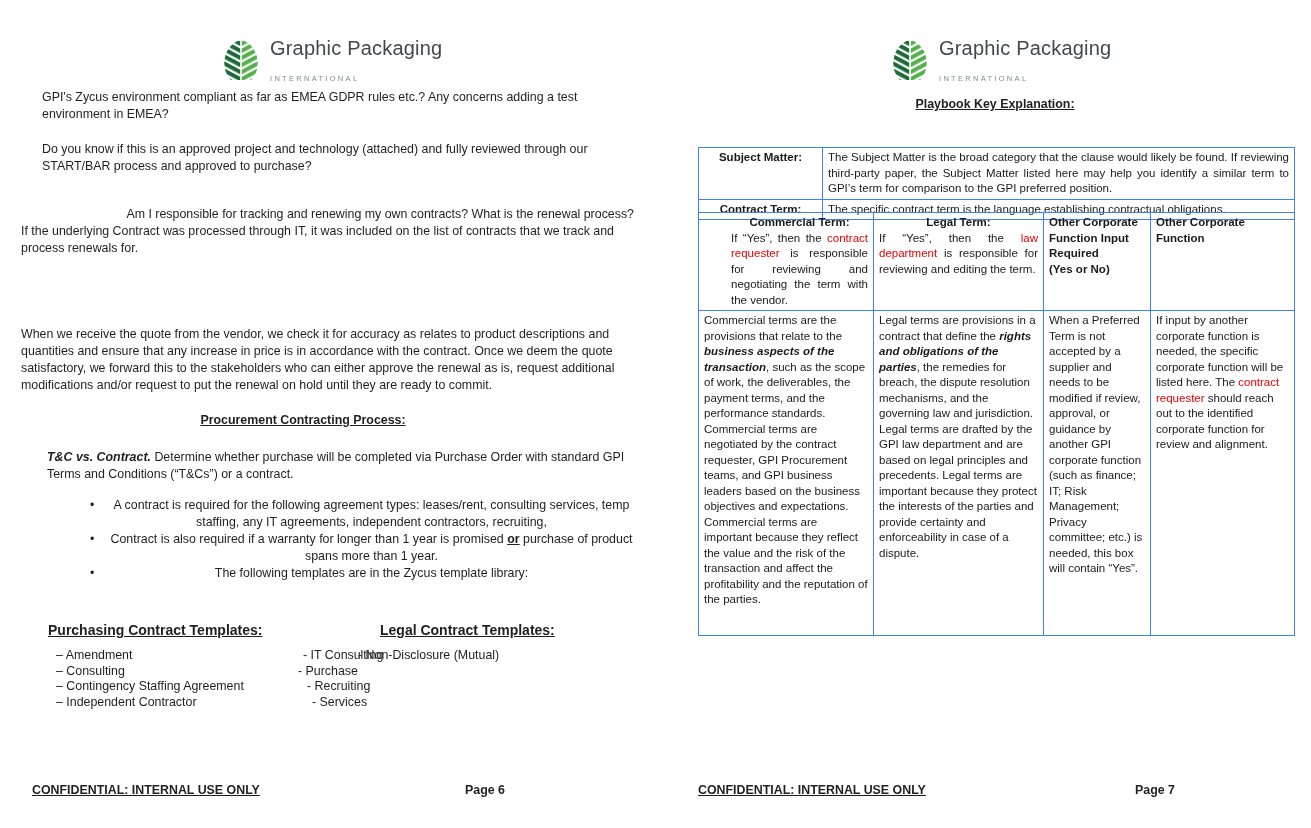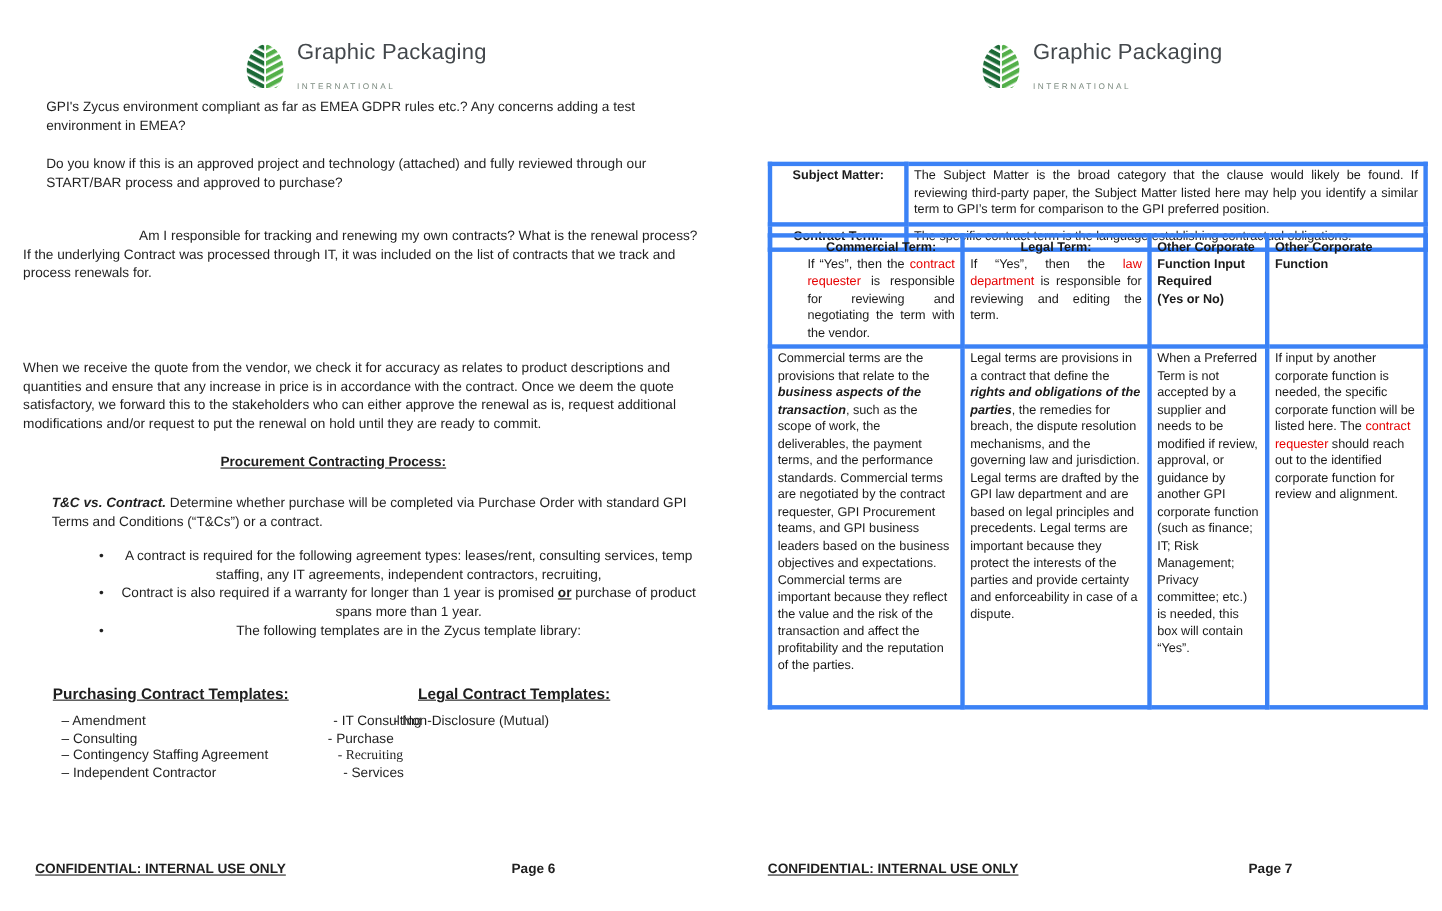--- a/index.html
+++ b/index.html
@@ -29,21 +29,21 @@
   .tpl-head{position:absolute;font-size:14px;font-weight:700;text-decoration:underline;}
   .tpl-col{position:absolute;font-size:12.4px;line-height:15.6px;}
 
   
   .foot-conf{position:absolute;font-size:12.4px;font-weight:700;text-decoration:underline;}
   .foot-page{position:absolute;font-size:12.4px;font-weight:700;}
 
   
   table.ptab{position:absolute;border-collapse:collapse;table-layout:fixed;
              font-size:11.5px;line-height:15.5px;color:#1a1a1a;}
-  table.ptab td{border:4px solid #3b82f6;vertical-align:top;padding:2px 5px;}
+  table.ptab td{border:1px solid #3b82f6;vertical-align:top;padding:2px 5px;}
   td.lbl{font-weight:700;text-align:center;vertical-align:middle;}
   .just{text-align:justify;}
   .cth{font-weight:700;text-align:center;}
   td.bold-left{font-weight:700;}
 </style>
 </head>
 <body>
 
 <svg width="0" height="0" style="position:absolute" aria-hidden="true">
   <defs>
@@ -96,21 +96,21 @@
     <div class="tpl-col" style="left:56px;top:648px;">
       <div>– Amendment</div>
       <div>– Consulting</div>
       <div>– Contingency Staffing Agreement</div>
       <div>– Independent Contractor</div>
     </div>
 
     <div class="tpl-col" style="left:298px;top:648px;">
       <div style="margin-left:5px;">- IT Consulting</div>
       <div>- Purchase</div>
-      <div style="margin-left:9px;font-family:Liberation Serif, serif;">- Recruiting</div>
+      <div style="margin-left:9px;">- Recruiting</div>
       <div style="margin-left:14px;">- Services</div>
     </div>
 
     <div class="tpl-col" style="left:358px;top:648px;">
       <div>- Non-Disclosure (Mutual)</div>
     </div>
 
     <div class="foot-conf" style="left:32px;top:783px;">CONFIDENTIAL: INTERNAL USE ONLY</div>
     <div class="foot-page" style="left:465px;top:783px;">Page 6</div>
   </section>
@@ -121,20 +121,21 @@
       <svg width="40" height="46" viewBox="0 0 48 52">
         <path d="M23 2 C 11 6, 4 17, 4 30 C 4 38, 7 45, 12 50 L 23 50 Z" fill="url(#stripes-dark)"></path>
         <path d="M25 2 C 37 6, 44 17, 44 30 C 44 38, 41 45, 36 50 L 25 50 Z" fill="url(#stripes-light)"></path>
       </svg>
       <div class="logo-text">
         <div class="brand-name">Graphic Packaging</div>
         <div class="brand-sub">INTERNATIONAL</div>
       </div>
     </div>
 
+    <div class="center-head" style="left:44px;top:97px;width:590px;">Playbook Key Explanation:</div>
 
     <table class="ptab" style="left:42px;top:147px;width:596px;">
       <colgroup>
           <col style="width:124px;">
           <col style="width:472px;">
         </colgroup>
       <tbody>
           <tr>
         <td class="lbl" style="height:46px;">Subject Matter:</td>
         <td class="just">The Subject Matter is the broad category that the clause would likely be found. If reviewing third-party paper, the Subject Matter listed here may help you identify a similar term to GPI’s term for comparison to the GPI preferred position.</td>

